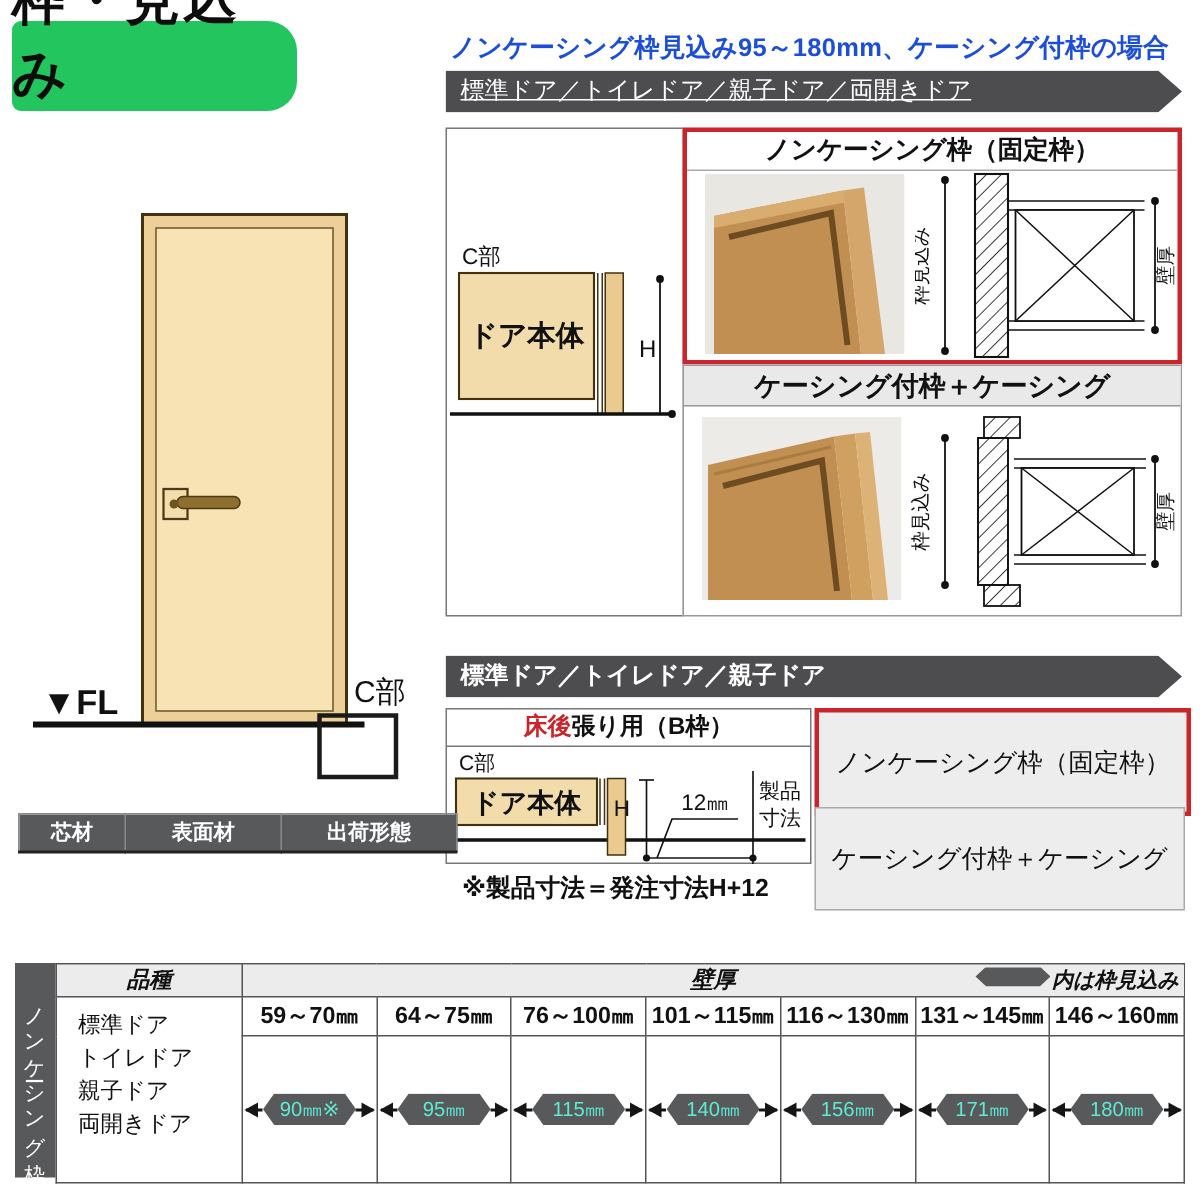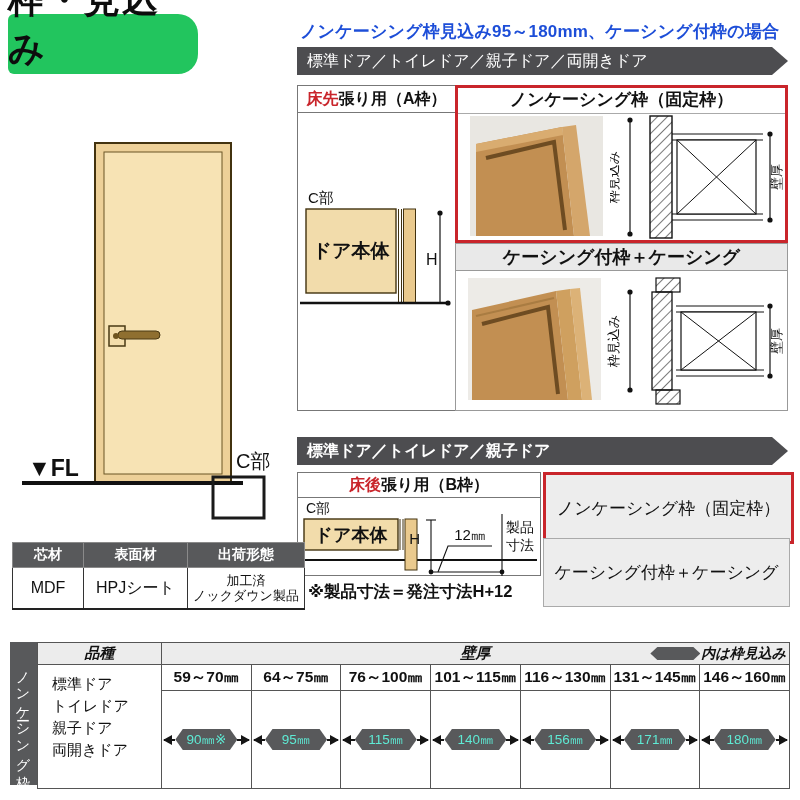--- a/index.html
+++ b/index.html
@@ -7,21 +7,21 @@
   .abs{position:absolute;}
 
   
   .title-badge{left:8px;top:14px;width:190px;height:60px;background:#22c55e;border-radius:6px 20px 20px 6px;
     display:flex;align-items:flex-end;justify-content:center;font-size:36px;font-weight:bold;letter-spacing:2px;color:#0d0d0d;}
 
   .top-note{left:300px;top:20px;font-size:17px;font-weight:700;color:#1d4ed8;letter-spacing:.2px;}
 
   .bar{height:28px;background:#4d4d50;color:#fff;font-size:16px;line-height:28px;padding-left:10px;box-sizing:border-box;
     clip-path:polygon(0 0,calc(100% - 16px) 0,100% 50%,calc(100% - 16px) 100%,0 100%);}
-  .bar1{left:297px;top:47px;width:491px;}
+  .bar1{left:297px;top:47px;width:491px;text-decoration:underline;}
   .bar2{left:297px;top:437px;width:491px;font-weight:bold;}
 
   
   .panel{box-sizing:border-box;background:#fff;}
   .abox{left:297px;top:85px;width:159px;height:326px;border:1.5px solid #777;}
   .abox-hd{height:26px;border-bottom:1.5px solid #777;text-align:center;font-size:16px;font-weight:bold;line-height:25px;}
   .red{color:#c9252b;}
   .rbox1{left:455px;top:85px;width:333px;height:158px;border:3px solid #c9252b;}
   .rbox1-hd{height:25px;border-bottom:1px solid #aaa;text-align:center;font-size:17px;font-weight:bold;line-height:24px;}
   .cbox1{left:455px;top:243px;width:333px;height:168px;border:1.5px solid #999;}
@@ -42,21 +42,21 @@
 
   
   .bt{left:10px;top:642px;width:780px;height:143px;display:flex;}
   .bt-side{width:27px;background:#58595b;color:#fff;display:flex;align-items:center;justify-content:center;
     writing-mode:vertical-rl;text-orientation:upright;font-size:14px;letter-spacing:1px;}
   .bt-table{border-collapse:collapse;table-layout:fixed;width:753px;font-size:15px;}
   .bt-table th,.bt-table td{border:1px solid #555;padding:0;}
   .bt-table .r1 th{height:21px;background:#ececec;font-weight:600;font-size:15px;font-style:italic;}
   .c-kind{width:123px;}
   .c-wall{position:relative;}
-  .legend{position:absolute;right:3px;top:50%;transform:translateY(-50%);display:flex;align-items:center;gap:1px;font-size:14px;font-weight:600;}
+  .legend{position:absolute;right:3px;top:50%;transform:translateY(-50%);display:flex;align-items:flex-start;gap:1px;font-size:14px;font-weight:600;}
   .lg-badge{display:inline-block;width:50px;height:13px;background:#58595b;
     clip-path:polygon(0 50%,14% 0,86% 0,100% 50%,86% 100%,14% 100%);}
   .bt-table .r2 th{height:25px;background:#fff;font-weight:600;font-size:15.5px;width:90px;}
   .c-types{vertical-align:top;background:#fff;padding:8px 0 0 14px !important;font-size:15px;line-height:22px;}
   .bt-table .r3 td{height:97px;background:#fff;}
   .dimcell{display:flex;align-items:center;padding:0 2px;}
   .badge{display:inline-block;min-width:56px;padding:2px 3px;background:#58595b;color:#5eead4;font-size:13.5px;line-height:17px;
     text-align:center;clip-path:polygon(0 50%,12% 0,88% 0,100% 50%,88% 100%,12% 100%);}
   .arr{position:relative;flex:1;height:2px;background:#151515;min-width:8px;}
   .al::before{content:"";position:absolute;left:-1px;top:-4px;border-top:5px solid transparent;border-bottom:5px solid transparent;border-right:9px solid #151515;}
@@ -81,23 +81,20 @@
     <rect x="118" y="231" width="42" height="8" rx="4" fill="#8f6f30" stroke="#4a3a15" stroke-width="1"></rect>
     <circle cx="116" cy="236" r="3" fill="#6e541f"></circle>
   </g>
   <line x1="22" y1="383" x2="243" y2="383" stroke="#111" stroke-width="4"></line>
   <text x="28" y="376" font-size="23" font-weight="bold" fill="#111">▼FL</text>
   <text x="236" y="368" font-size="20" fill="#111">C部</text>
   <rect x="213" y="377" width="51" height="41" fill="none" stroke="#1a1a1a" stroke-width="3"></rect>
 </svg>
 
 <div class="abs panel abox">
-  <div class="abox-hd">
-    <span class="red">床先</span><span>張り用（A枠）</span>
-  </div>
   <svg width="156" height="298">
     <text x="10" y="90" font-size="15" fill="#111">C部</text>
     <rect x="8" y="96" width="90" height="84" fill="#f2dcab" stroke="#42320f" stroke-width="1.4"></rect>
     <text x="53" y="144" font-size="19" font-weight="bold" text-anchor="middle" fill="#111">ドア本体</text>
     <g stroke="#42320f" stroke-width="1">
       <line x1="100.5" y1="96" x2="100.5" y2="190"></line>
         <line x1="103.5" y1="96" x2="103.5" y2="190"></line>
     </g>
     <rect x="105.5" y="96" width="12" height="94" fill="#eaca8e" stroke="#42320f" stroke-width="1"></rect>
     <line x1="2" y1="190" x2="152" y2="190" stroke="#111" stroke-width="2.4"></line>
@@ -226,28 +223,20 @@
 <div class="abs cbox2">
   <span>ケーシング付枠＋ケーシング</span>
 </div>
 
 <table class="abs spec">
   <tbody>
       <tr>
     <th style="width:66px">芯材</th>
     <th style="width:99px">表面材</th>
     <th style="width:112px">出荷形態</th>
-  </tr>
-  <tr>
-    <td>MDF</td>
-    <td>HPJシート</td>
-    <td class="two">
-      <div>加工済</div>
-      <div>ノックダウン製品</div>
-    </td>
   </tr>
 </tbody>
   </table>
 
 <div class="abs bt">
   <div class="bt-side">
     <span>ノンケーシング枠</span>
   </div>
   <table class="bt-table">
     <tbody>

